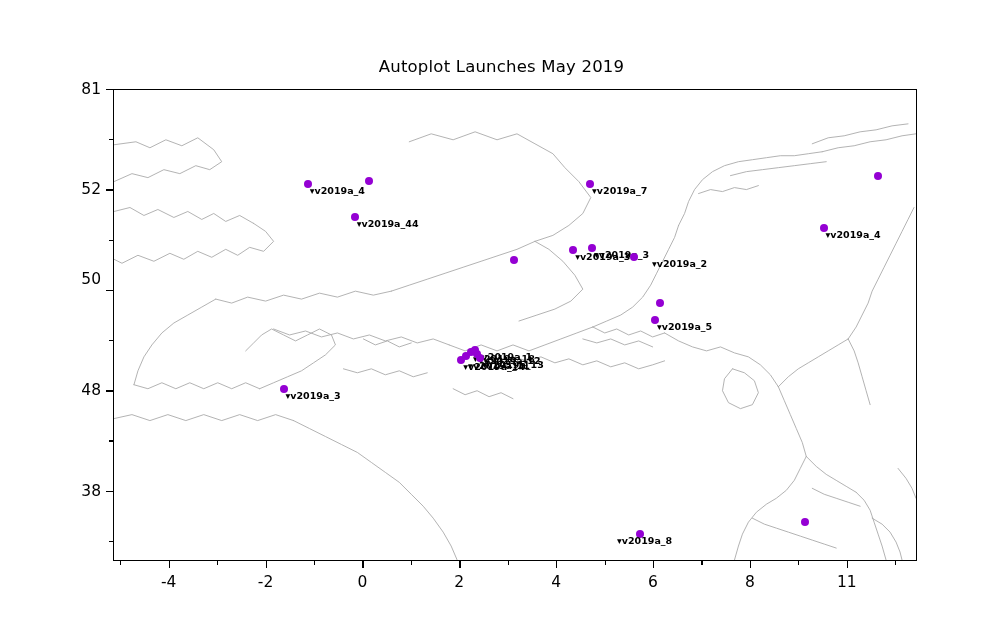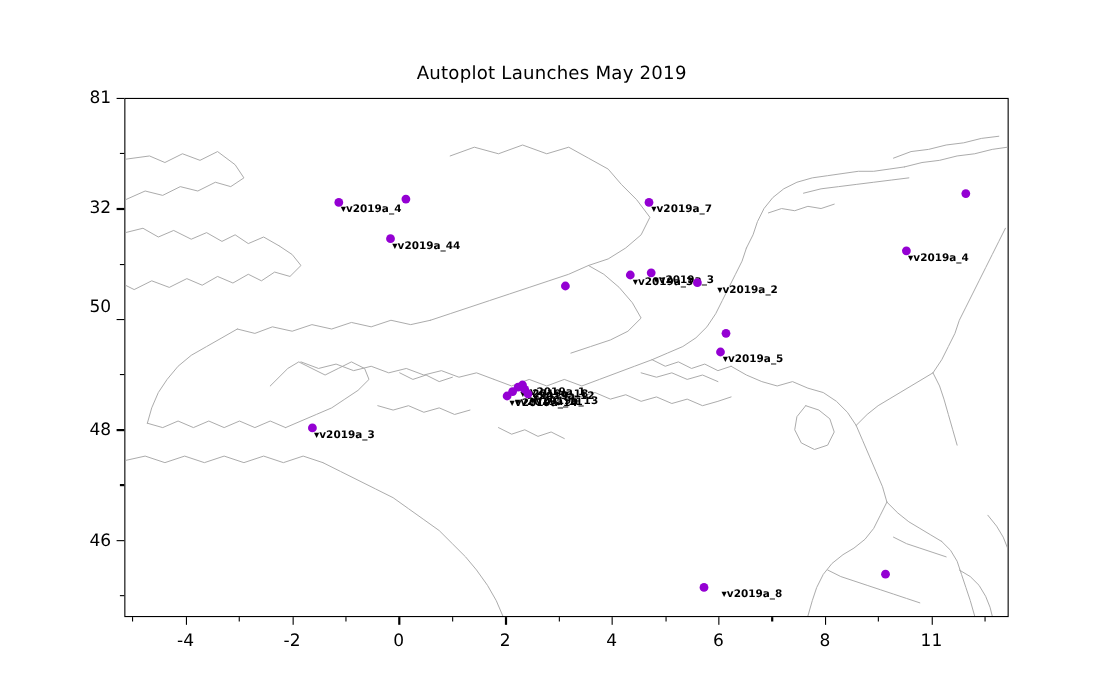--- a/index.html
+++ b/index.html
@@ -143,21 +143,21 @@
         <div class="pt" style="left: 519.694px; top: 166.706px;"></div>
         <div class="pt-label" style="left: 536px; top: 172.706px;">▾v2019a_2</div>
         <div class="pt" style="left: 545.848px; top: 213.404px;"></div>
         <div class="pt" style="left: 541.005px; top: 229.974px;"></div>
         <div class="pt-label" style="left: 541.005px; top: 235.974px;">▾v2019a_5</div>
         <div class="pt" style="left: 709.554px; top: 138.085px;"></div>
         <div class="pt-label" style="left: 709.554px; top: 144.085px;">▾v2019a_4</div>
         <div class="pt" style="left: 763.8px; top: 86.366px;"></div>
         <div class="pt" style="left: 691.149px; top: 431.83px;"></div>
         <div class="pt" style="left: 525.506px; top: 444.383px;"></div>
-        <div class="pt-label" style="left: 540px; top: 450.383px;">▾v2019a_8</div>
+        <div class="pt-label" style="left: 501px; top: 450.383px;">▾v2019a_8</div>
       </div>
   </div>
 
   <div id="yticks">
       <div class="tick-major-y" style="top: 401.702px;"></div>
       <div class="tick-major-y" style="top: 301.277px;"></div>
       <div class="tick-major-y" style="top: 200.851px;"></div>
       <div class="tick-major-y" style="top: 100.426px;"></div>
       <div class="tick-major-y" style="top: 0px;"></div>
       <div class="tick-minor-y" style="top: 451.915px;"></div>
@@ -179,24 +179,24 @@
       <div class="tick-minor-x" style="left: 104.133px;"></div>
       <div class="tick-minor-x" style="left: 201px;"></div>
       <div class="tick-minor-x" style="left: 297.867px;"></div>
       <div class="tick-minor-x" style="left: 394.735px;"></div>
       <div class="tick-minor-x" style="left: 491.602px;"></div>
       <div class="tick-minor-x" style="left: 588.47px;"></div>
       <div class="tick-minor-x" style="left: 685.337px;"></div>
       <div class="tick-minor-x" style="left: 782.205px;"></div>
     </div>
   <div id="ylabels">
-      <div class="ytick-label" style="top: 401.702px;">46</div>
+      <div class="ytick-label" style="top: 401.702px;">38</div>
       <div class="ytick-label" style="top: 301.277px;">48</div>
       <div class="ytick-label" style="top: 190px;">50</div>
-      <div class="ytick-label" style="top: 100.426px;">32</div>
+      <div class="ytick-label" style="top: 100.426px;">52</div>
       <div class="ytick-label" style="top: 0px;">81</div>
     </div>
   <div id="xlabels">
       <div class="xtick-label" style="left: 55.6988px;">-4</div>
       <div class="xtick-label" style="left: 152.566px;">-2</div>
       <div class="xtick-label" style="left: 249.434px;">0</div>
       <div class="xtick-label" style="left: 346.301px;">2</div>
       <div class="xtick-label" style="left: 443.169px;">4</div>
       <div class="xtick-label" style="left: 540.036px;">6</div>
       <div class="xtick-label" style="left: 636.904px;">8</div>

